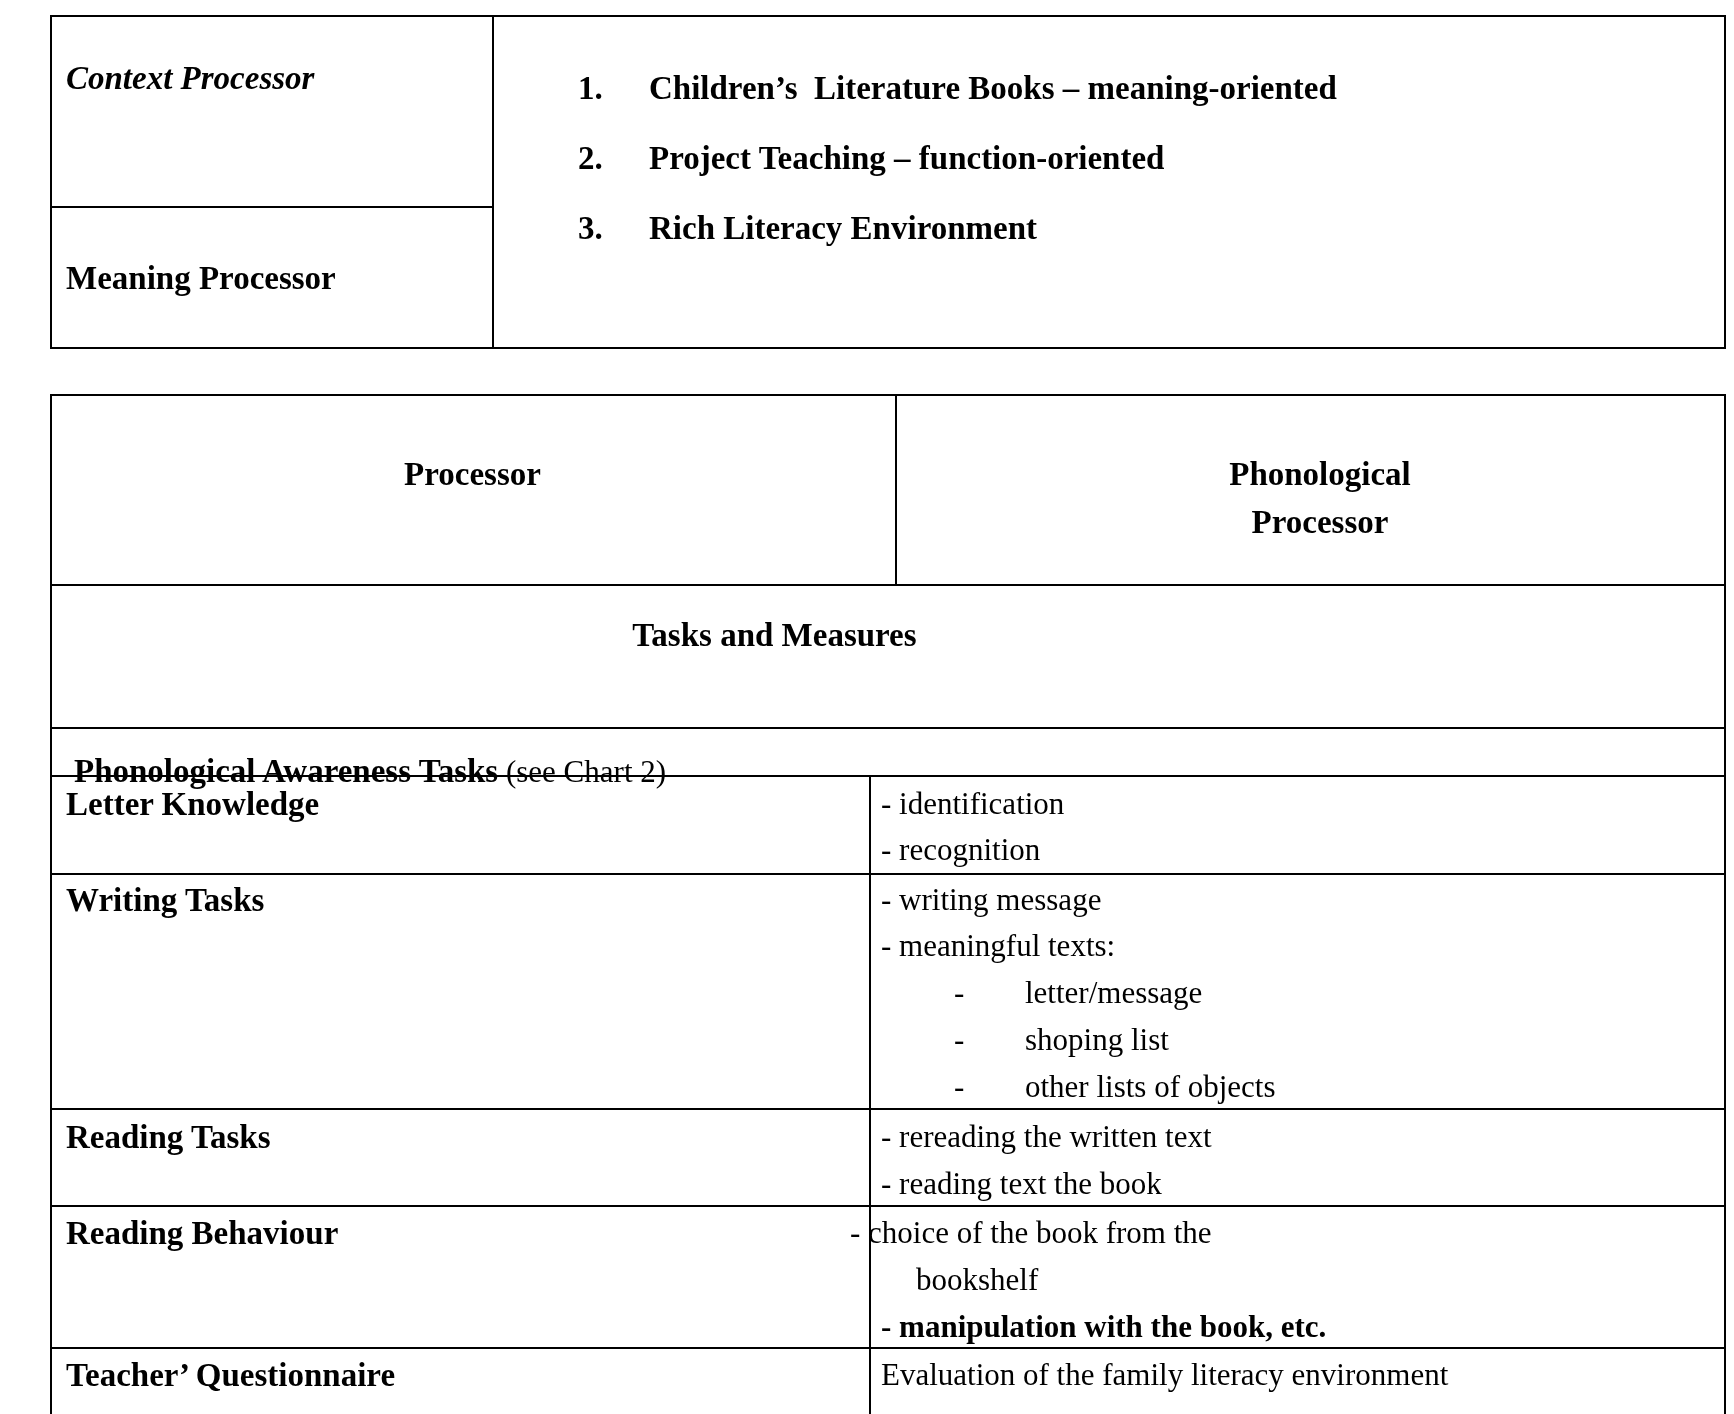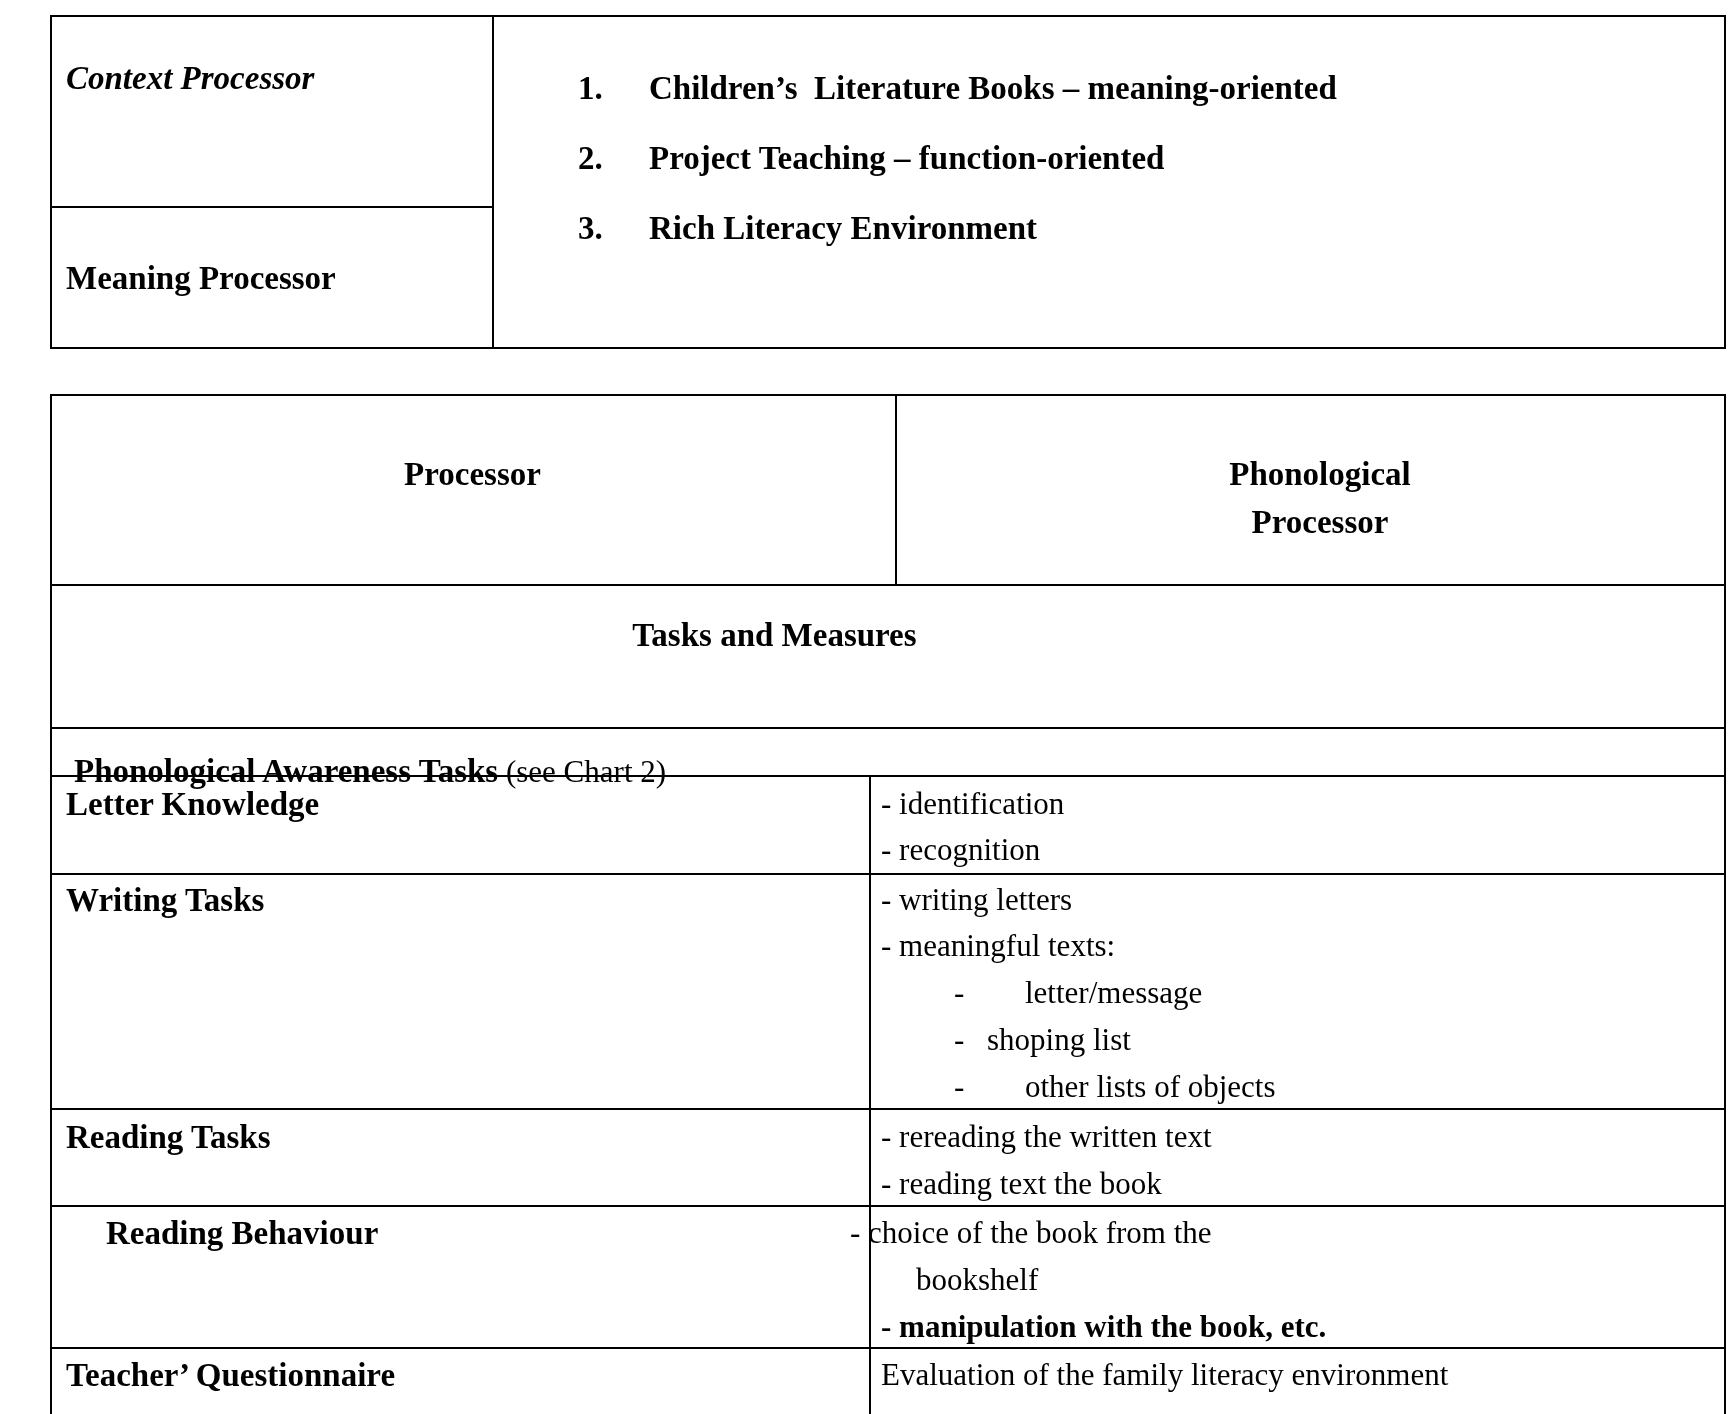--- a/index.html
+++ b/index.html
@@ -54,35 +54,35 @@
 <div class="hl" style="left:50px; top:775px; width:1676px;"></div>
 
 <div class="vl" style="left:869px; top:775px; height:660px;"></div>
 
 <div class="abs h30" style="left:66px; top:788px;">Letter Knowledge</div>
 <div class="abs t28" style="left:881px; top:788px;">- identification</div>
 <div class="abs t28" style="left:881px; top:834px;">- recognition</div>
 <div class="hl" style="left:50px; top:873px; width:1676px;"></div>
 
 <div class="abs h30" style="left:66px; top:884px;">Writing Tasks</div>
-<div class="abs t28" style="left:881px; top:884px;">- writing letters</div>
+<div class="abs t28" style="left:881px; top:884px;">- writing message</div>
 <div class="abs t28" style="left:881px; top:930px;">- meaningful texts:</div>
 <div class="abs t28" style="left:954px; top:977px;">-</div>
 <div class="abs t28" style="left:1025px; top:977px;">letter/message</div>
 <div class="abs t28" style="left:954px; top:1024px;">-</div>
-<div class="abs t28" style="left:987px; top:1024px;text-align:right;">shoping list</div>
+<div class="abs t28" style="left:1025px; top:1024px;text-align:right;">shoping list</div>
 <div class="abs t28" style="left:954px; top:1071px;">-</div>
 <div class="abs t28" style="left:1025px; top:1071px;">other lists of objects</div>
 <div class="hl" style="left:50px; top:1108px; width:1676px;"></div>
 
 <div class="abs h30" style="left:66px; top:1121px;">Reading Tasks</div>
 <div class="abs t28" style="left:881px; top:1121px;">- rereading the written text</div>
 <div class="abs t28" style="left:881px; top:1168px;">- reading text the book</div>
 <div class="hl" style="left:50px; top:1205px; width:1676px;"></div>
 
-<div class="abs h30" style="left:66px; top:1217px;margin-left:40px;">Reading Behaviour</div>
+<div class="abs h30" style="left:66px; top:1217px;">Reading Behaviour</div>
 <div class="abs t28" style="left:850px; top:1217px;text-align:center;">- choice of the book from the</div>
 <div class="abs t28" style="left:916px; top:1264px;">bookshelf</div>
 <div class="abs t28" style="left:881px; top:1311px;font-weight:bold;">- manipulation with the book, etc.</div>
 <div class="hl" style="left:50px; top:1347px; width:1676px;"></div>
 
 <div class="abs h30" style="left:66px; top:1359px;">Teacher’ Questionnaire</div>
 <div class="abs t28" style="left:881px; top:1359px;">Evaluation of the family literacy environment</div>
 
 </body></html>

